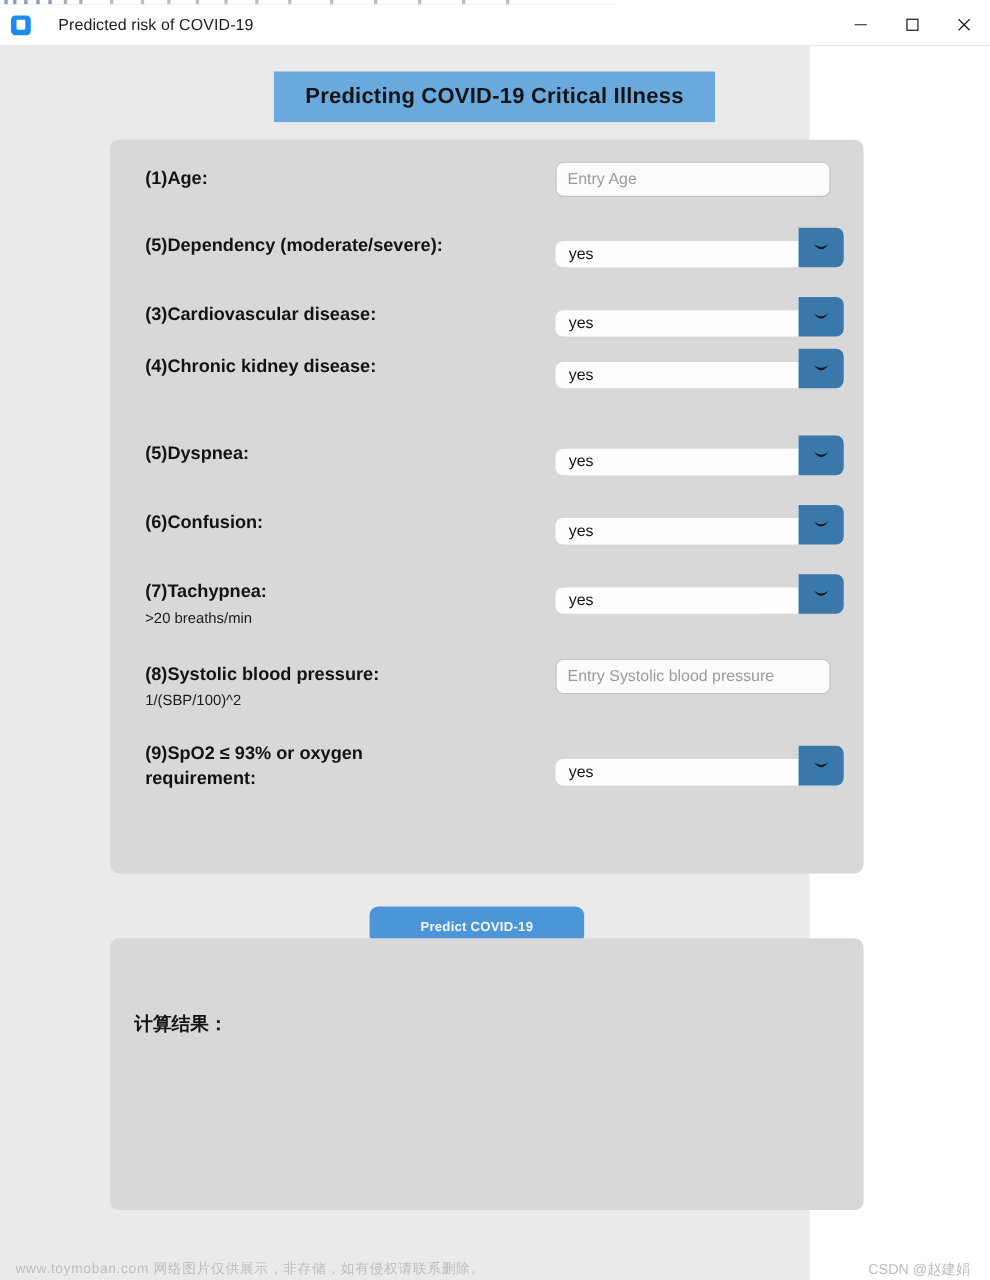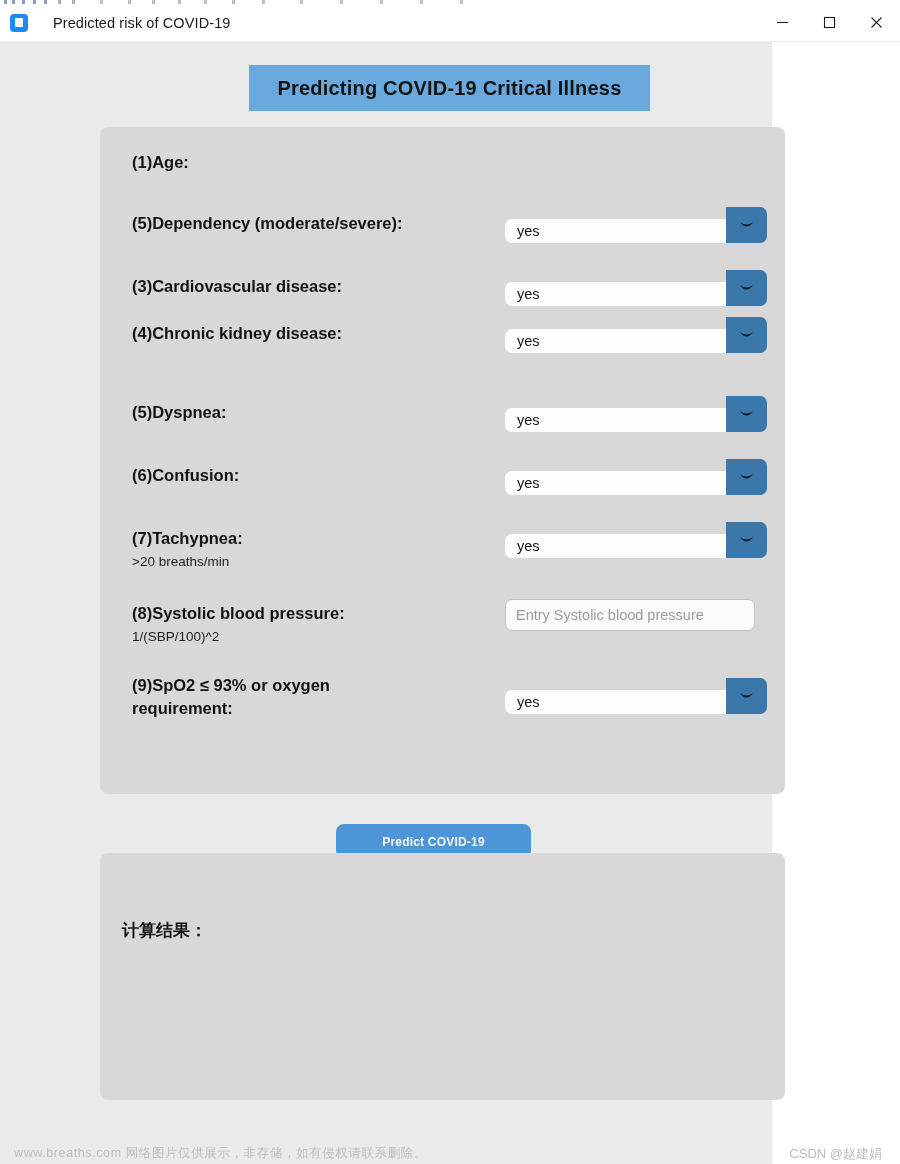--- a/index.html
+++ b/index.html
@@ -83,21 +83,20 @@
   }
   .win-btn svg { display: block; }
 
   
   .app-body {
     position: absolute;
     top: 41px; left: 0;
     width: 736px;
     height: 1123px;
     background: #eaeaea;
-    padding-left: 36px;
   }
 
   
   .banner {
     position: absolute;
     left: 249px;
     top: 24px;
     width: 401px;
     height: 46px;
     background: #6aa9dd;
@@ -314,20 +313,23 @@
 <div class="app-body">
 
   <div class="banner">
     <span class="banner-text">Predicting COVID-19 Critical Illness</span>
   </div>
 
   <div class="form-panel">
 
     <div class="field-row" style="top:0px;height:72px">
       <div class="field-label" style="top:24px">(1)Age:</div>
+      <div class="text-input" style="top:20px">
+        <span class="ph">Entry Age</span>
+      </div>
     </div>
 
     <div class="field-row" style="top:72px;height:63px">
       <div class="field-label" style="top:13px">(5)Dependency (moderate/severe):</div>
       <div class="combo" style="top:8px">
         <div class="value">yes</div>
         <div class="arrow">
           <svg width="17" height="11" viewBox="0 0 17 11">
             <path d="M2 2 Q8.5 11 15 2 Q8.5 7 2 2 Z" fill="#0d1b26"></path>
           </svg>
@@ -420,17 +422,17 @@
 
   <div class="predict-btn">
     <span class="lbl">Predict COVID-19</span>
   </div>
 
   <div class="result-panel">
     <div class="result-label">计算结果：</div>
   </div>
 
   <div class="footer">
-    <div class="footer-left">www.breaths.com 网络图片仅供展示，非存储，如有侵权请联系删除。</div>
+    <div class="footer-left">www.toymoban.com 网络图片仅供展示，非存储，如有侵权请联系删除。</div>
     <div class="footer-right">CSDN @赵建娟</div>
   </div>
 
 </div>
 
 </body></html>

